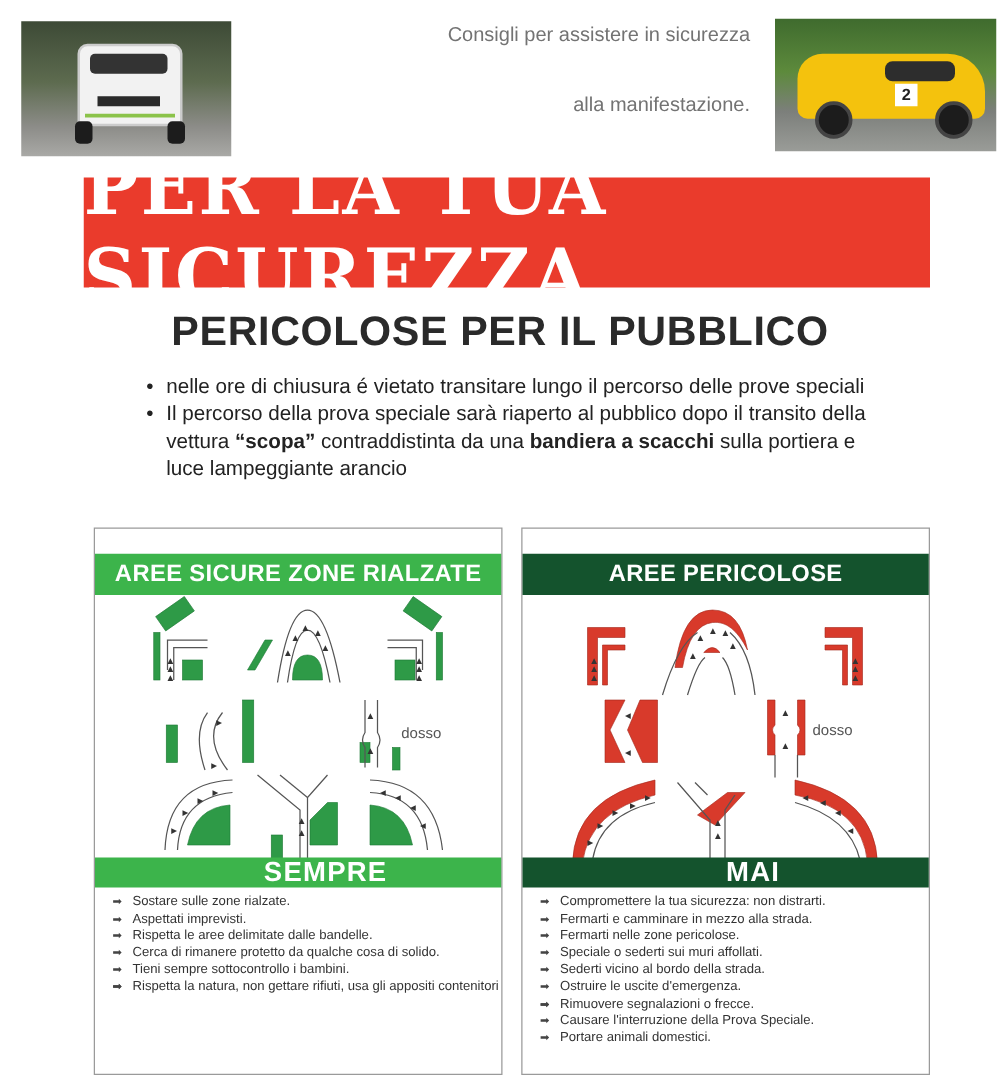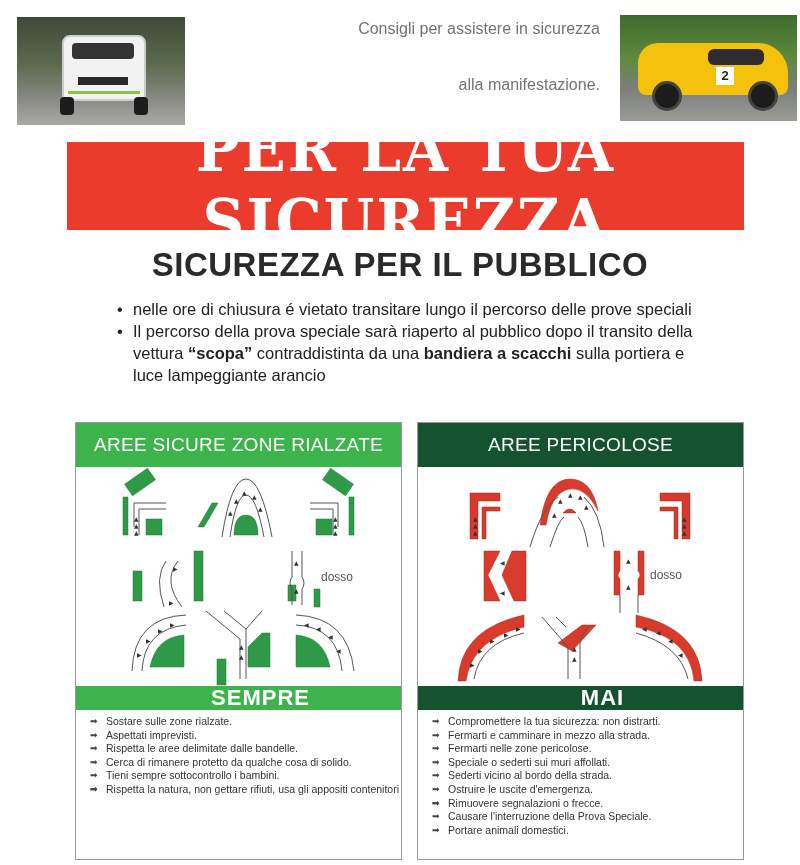--- a/index.html
+++ b/index.html
@@ -15,33 +15,33 @@
   .wheel{position:absolute;width:14px;height:18px;background:#1c1c1c;border-radius:4px;}
   .car-yellow{left:18px;top:28px;width:150px;height:52px;background:#f4c20d;border-radius:20px 30px 8px 8px;}
   .car-yellow .win{position:absolute;left:70px;top:6px;width:56px;height:16px;background:#2d2d2d;border-radius:6px;}
   .car-yellow .num{position:absolute;left:78px;top:24px;width:18px;height:18px;background:#fff;font:bold 13px "Liberation Sans",sans-serif;color:#222;text-align:center;line-height:18px;}
   .car-yellow .w1,.car-yellow .w2{position:absolute;top:38px;width:24px;height:24px;background:#1c1c1c;border-radius:50%;border:3px solid #444;}
   .car-yellow .w1{left:14px;} .car-yellow .w2{left:110px;}
 
   .intro{position:absolute;left:200px;width:400px;text-align:right;font-size:16px;color:#737373;}
   .intro-1{top:20px;} .intro-2{top:60px;margin-top:16px;}
 
-  .banner{position:absolute;left:67px;top:142px;width:677px;height:88px;background:#ea3b2c;display:flex;align-items:center;justify-content:center;text-align:center;}
+  .banner{position:absolute;left:67px;top:142px;width:677px;height:88px;background:#ea3b2c;display:flex;align-items:center;justify-content:center;}
   .banner span{font-family:"DejaVu Serif",serif;font-weight:bold;font-size:58px;color:#fff;letter-spacing:2px;transform:scaleY(1.05);}
 
   .subtitle{position:absolute;left:0;width:800px;top:246px;text-align:center;font-weight:bold;font-size:33px;color:#2a2a2a;letter-spacing:0.5px;}
 
   .bullets{position:absolute;left:115px;top:298px;width:590px;margin:0;padding:0;list-style:none;font-size:16.5px;line-height:22px;color:#222;}
   .bullets li{position:relative;padding-left:18px;margin-bottom:0;}
   .bullets li .dot{position:absolute;left:2px;top:0;}
 
   .box{position:absolute;top:422px;height:436px;border:1px solid #9a9a9a;background:#fff;}
   .box-green{left:75px;width:325px;}
   .box-red{left:417px;width:325px;}
-  .box-head{height:44px;display:flex;align-items:center;justify-content:center;color:#fff;font-weight:normal;font-size:19px;letter-spacing:0.3px;}
+  .box-head{height:33px;display:flex;align-items:center;justify-content:center;color:#fff;font-weight:bold;font-size:19px;letter-spacing:0.3px;margin-top:20px;}
   .green{background:#3cb44b;} .red{background:#14532d;}
   .diagram{position:relative;height:230px;}
   .diagram svg{position:absolute;left:0;top:0;}
   .band{position:absolute;left:0;right:0;top:263px;height:24px;display:flex;align-items:center;justify-content:center;color:#fff;font-weight:bold;font-size:22px;letter-spacing:1px;padding-left:44px;}
   .list{position:absolute;left:12px;top:292px;right:6px;margin:0;padding:0;list-style:none;font-size:10.5px;line-height:13.6px;color:#333;}
   .list li{position:relative;padding-left:18px;white-space:nowrap;}
   .list li .arrow{position:absolute;left:2px;top:0;font-size:9px;color:#444;}
   .dosso{font-family:"Liberation Sans",sans-serif;font-size:12px;fill:#555;}
 </style>
 </head>
@@ -64,21 +64,21 @@
     <div class="num">2</div>
     <div class="w1"></div>
       <div class="w2"></div>
   </div>
 </div>
 
 <div class="banner">
   <span>PER LA TUA SICUREZZA</span>
 </div>
 
-<div class="subtitle">SICUREZZA PER IL PUBBLICO</div>
+<div class="subtitle">PERICOLOSE PER IL PUBBLICO</div>
 
 <ul class="bullets">
   <li>
     <span class="dot">•</span>
     <span>nelle ore di chiusura é vietato transitare lungo il percorso delle prove speciali</span>
   </li>
   <li>
     <span class="dot">•</span>
     <span>Il percorso della prova speciale sarà riaperto al pubblico dopo il transito della vettura </span><b>“scopa”</b><span> contraddistinta da una </span><b>bandiera a scacchi</b><span> sulla portiera e luce lampeggiante arancio</span>
   </li>

